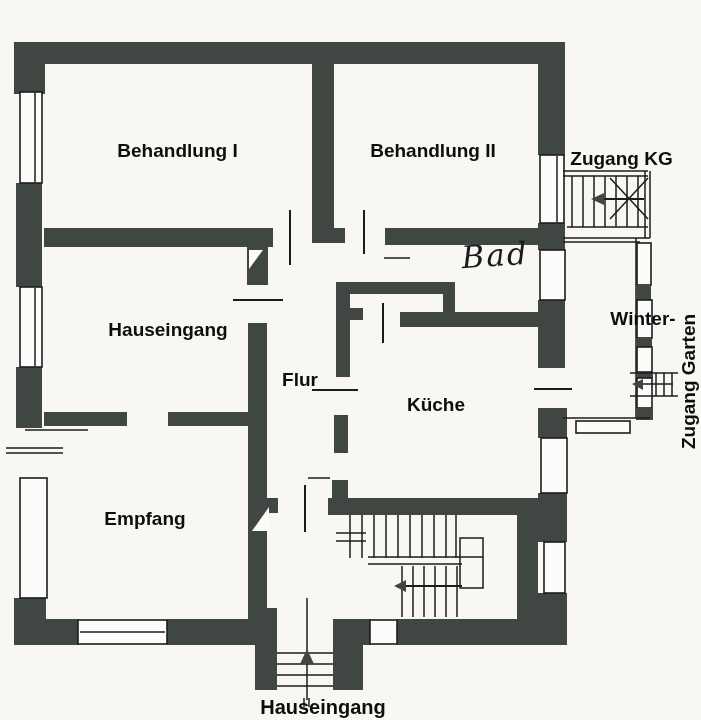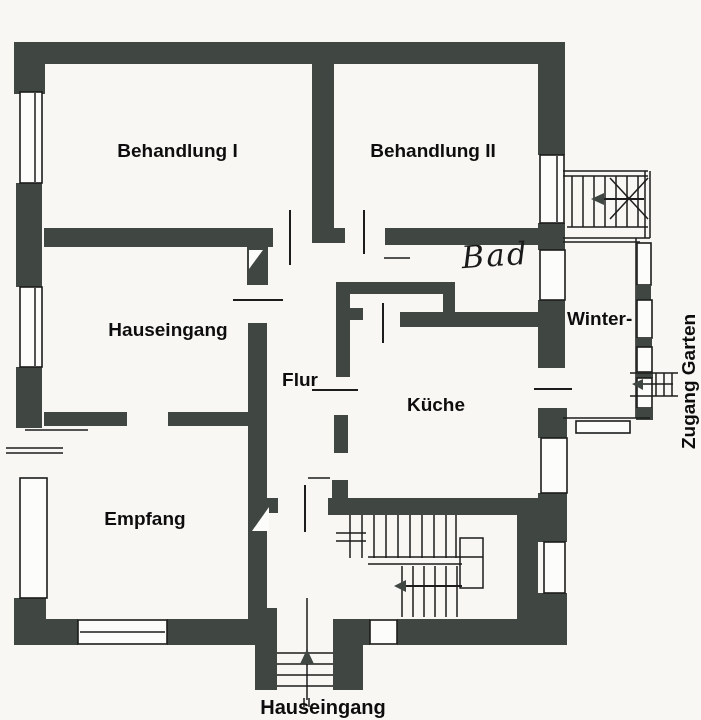--- a/index.html
+++ b/index.html
@@ -196,28 +196,29 @@
       <polygon class="tri" points="307,649 300,664 314,664"></polygon>
       <line class="ln thin" x1="304" y1="698" x2="304" y2="707"></line>
       <line class="ln thin" x1="309" y1="698" x2="309" y2="707"></line>
     </g>
   </svg>
 
   <div class="lbl" id="lbl-behandlung1" style="left:95px;top:140px;width:165px;">Behandlung I</div>
 
   <div class="lbl" id="lbl-behandlung2" style="left:353px;top:140px;width:160px;">Behandlung II</div>
 
+  <div class="lbl" id="lbl-zugang-kg" style="left:564px;top:148px;width:115px;">Zugang KG</div>
 
   <div class="lbl" id="lbl-wartebereich" style="left:88px;top:319px;width:160px;">Hauseingang</div>
 
   <div class="lbl" id="lbl-flur" style="left:266px;top:341px;width:68px;margin-top:28px;">Flur</div>
 
   <div class="lbl" id="lbl-bad" style="left:450px;top:245px;width:90px;">Bad</div>
 
-  <div class="lbl lbl-left" id="lbl-wintergarten" style="left:567px;top:307px;width:90px;">
+  <div class="lbl lbl-left" id="lbl-wintergarten" style="left:598px;top:307px;width:90px;text-align:center;">
     <span style="display:block;">Winter-</span>
   </div>
 
   <div class="lbl" id="lbl-kueche" style="left:393px;top:394px;width:86px;">Küche</div>
 
   <div class="lbl" id="lbl-zugang-garten" style="left:602px;top:371px;">Zugang Garten</div>
 
   <div class="lbl" id="lbl-hauseingang" style="left:258px;top:697px;width:130px;font-size:20px;">Hauseingang</div>
 
   <div class="lbl" id="lbl-empfang" style="left:83px;top:508px;width:124px;">Empfang</div>

